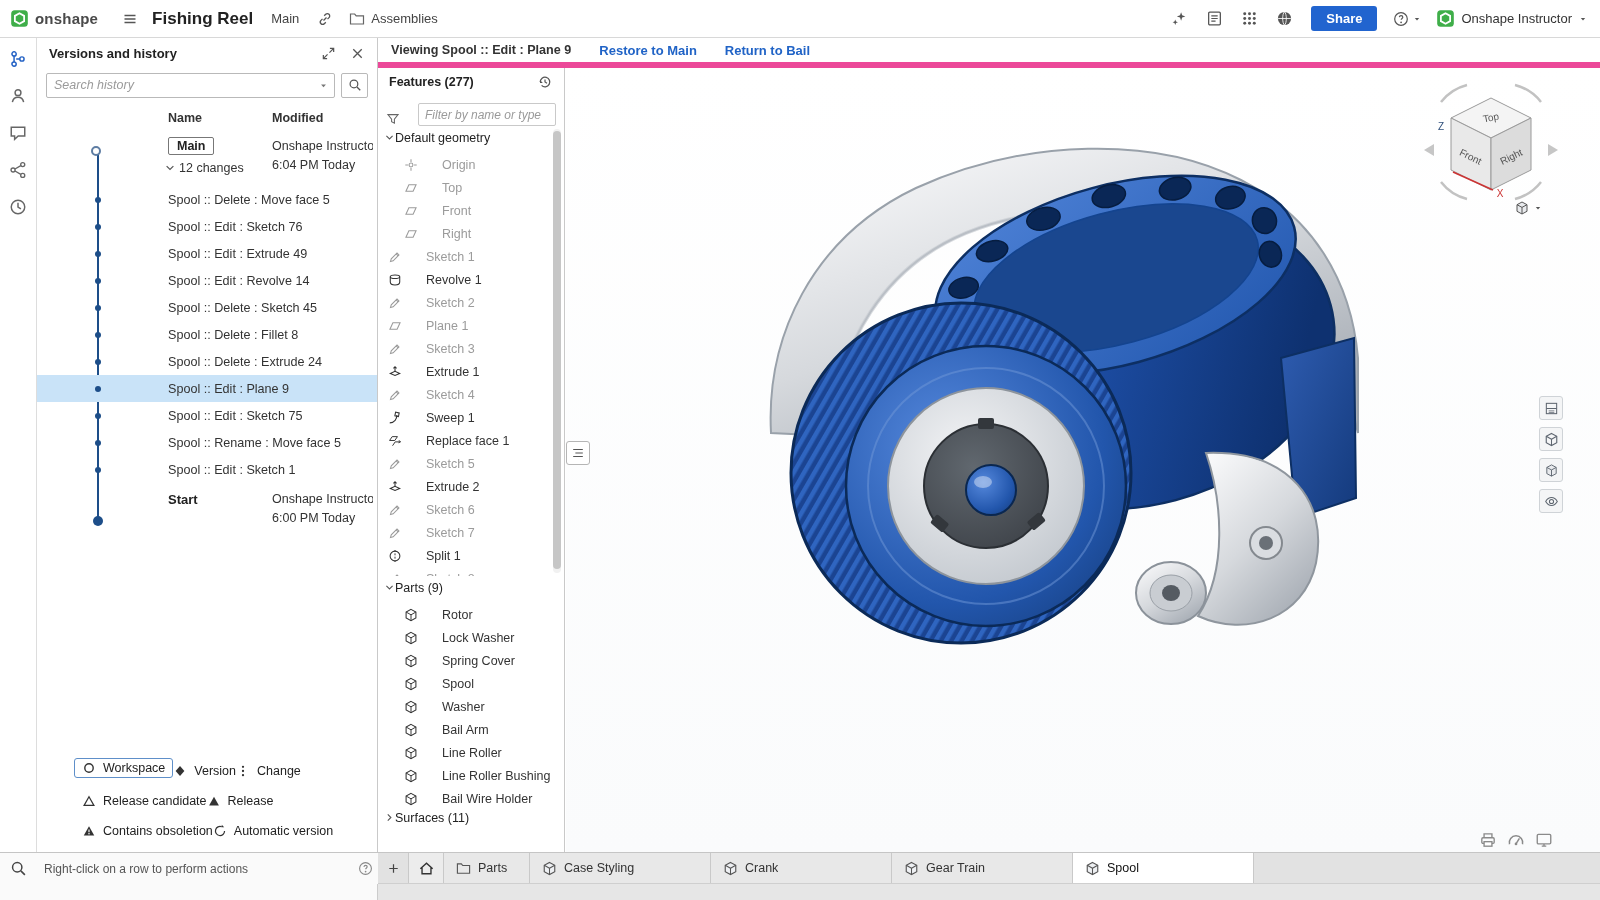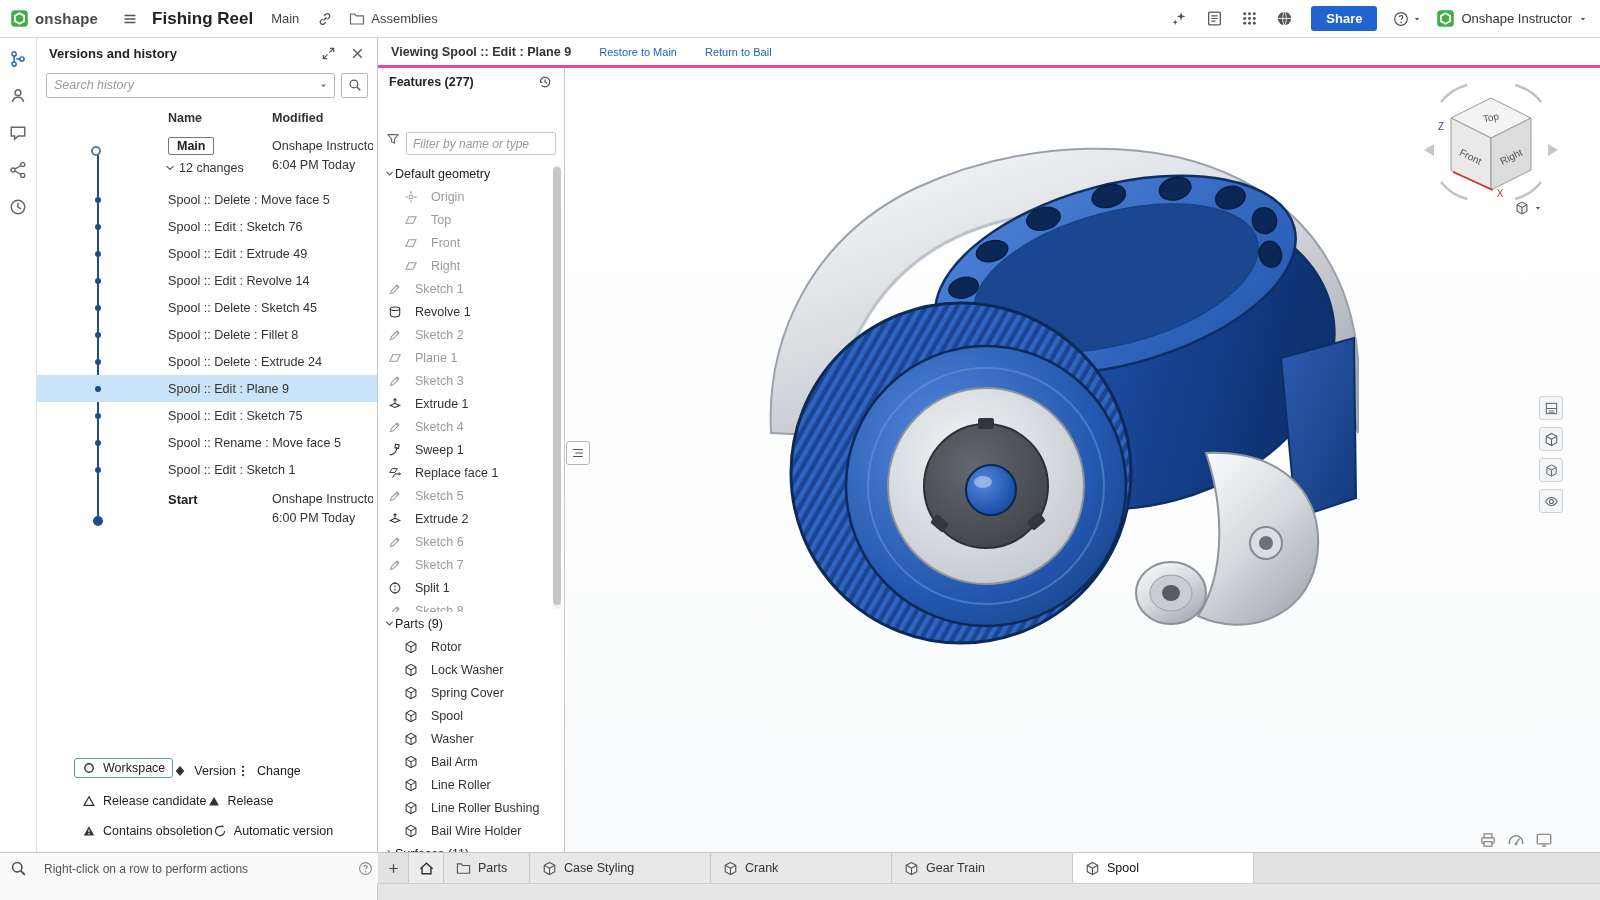--- a/index.html
+++ b/index.html
@@ -67,37 +67,37 @@
   .start-name { position:absolute; left:131px; top:9px; font-weight:bold; color:#222; }
   .row-start .mod-author { top:9px; }
   .row-start .mod-time { top:28px; }
   .vp-legend { position:absolute; left:45px; top:718px; display:flex; flex-direction:column; gap:8px; font-size:12.5px; color:#222; }
   .lg-row { display:flex; align-items:flex-end; height:22px; }
   .lg-item { display:flex; align-items:center; gap:7px; }
   .lg-item .ic { width:14px; height:14px; color:#333; }
   .lg-item.focused { border:1px solid #5e8fc9; border-radius:3px; padding:2px 7px; margin-left:-8px; }
 
   
-  .viewbar { position:absolute; left:378px; top:38px; right:0; height:30px; background:#fff; border-bottom:3px solid #ec4899; display:flex; align-items:center; padding-left:13px; gap:28px; z-index:4; }
+  .viewbar { position:absolute; left:378px; top:38px; right:0; height:30px; background:#fff; border-bottom:6px solid #ec4899; display:flex; align-items:center; padding-left:13px; gap:28px; z-index:4; }
   .viewbar .vtitle { color:#333; font-weight:bold; font-size:12.6px; }
-  .viewbar a { color:#2063c6; font-size:11px; font-weight:normal; text-decoration:none; cursor:pointer; }
+  .viewbar a { color:#2063c6; font-size:13px; font-weight:bold; text-decoration:none; cursor:pointer; }
 
   
   .fpanel { position:absolute; left:378px; top:68px; width:187px; bottom:48px; background:#fff; border-right:1px solid #c9c9c9; z-index:3; }
   .fp-header { height:28px; display:flex; align-items:center; padding:0 11px; }
   .fp-title { flex:1; font-weight:bold; font-size:12.5px; color:#222; }
   .fp-header .ic { width:16px; height:16px; color:#555; cursor:pointer; }
-  .fp-filter { height:30px; display:flex; align-items:flex-start; gap:6px; padding:0 8px;margin-top:36px; }
+  .fp-filter { height:30px; display:flex; align-items:flex-end; gap:18px; padding:0 8px; }
   .fp-filter .ic { width:14px; height:14px; color:#666; cursor:pointer; }
   .fp-filter input { flex:1; height:23px; border:1px solid #c9c9c9; border-radius:2px; font-size:12px; font-family:inherit; padding:0 6px; color:#333; outline:none; min-width:0; font-style:italic; }
   input::placeholder { color:#9a9a9a; font-style:italic; }
   .fp-list { position:relative; height:450px; overflow:hidden; }
   .fsec { height:23px; display:flex; align-items:center; gap:0; padding-left:6px; font-size:12.5px; color:#222; cursor:pointer; }
   .fsec .ic { width:11px; height:11px; color:#555; }
-  .frow { height:23px; display:flex; align-items:center; gap:13px; padding-left:10px; font-size:12.5px; color:#333; cursor:pointer; white-space:nowrap; }
+  .frow { height:23px; display:flex; align-items:flex-end; gap:24px; padding-left:10px; font-size:12.5px; color:#333; cursor:pointer; white-space:nowrap; }
   .frow .ic { width:14px; height:14px; }
   .frow.child { padding-left:26px; }
   .frow.dim { color:#9b9b9b; }
   .fp-scroll { position:absolute; right:3px; top:3px; width:8px; height:444px; background:#f1f1f1; border-radius:4px; }
   .fp-thumb { position:absolute; left:0; top:2px; width:8px; height:438px; background:#c6c6c6; border-radius:4px; cursor:pointer; }
 
   
   .fl-toggle { position:absolute; left:566px; top:441px; width:24px; height:24px; background:#fff; border:1px solid #b5b5b5; border-radius:3px; display:flex; align-items:center; justify-content:center; color:#555; cursor:pointer; z-index:5; }
   .fl-toggle .ic { width:14px; height:14px; }
 

